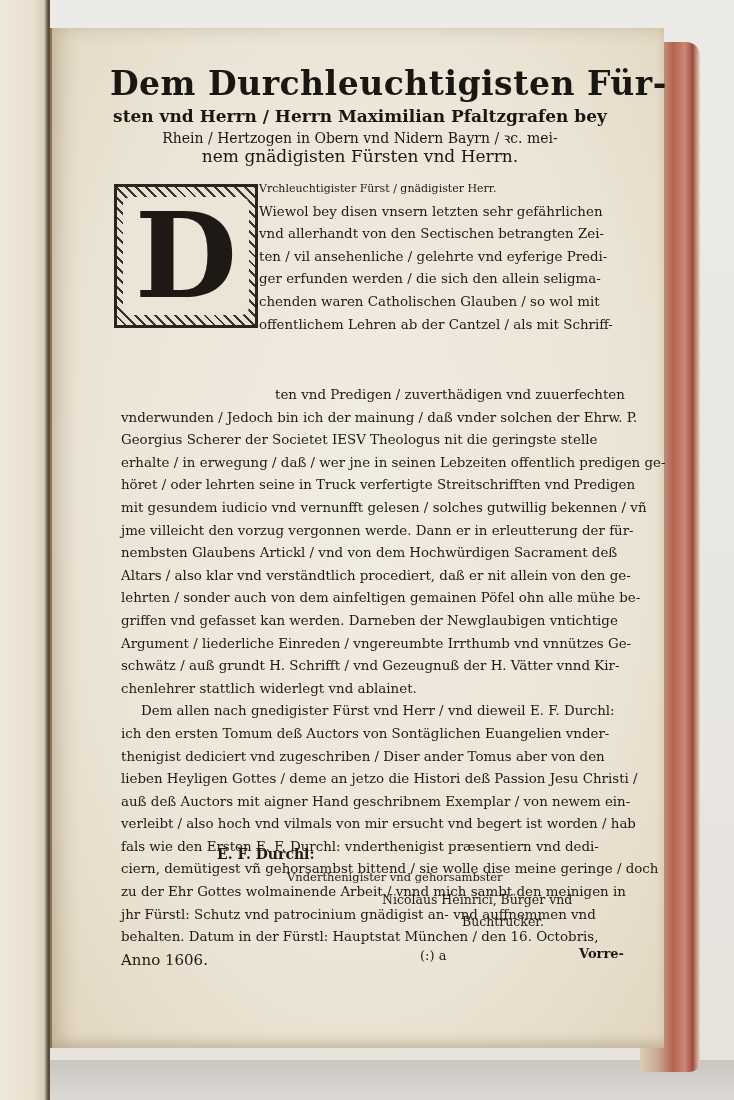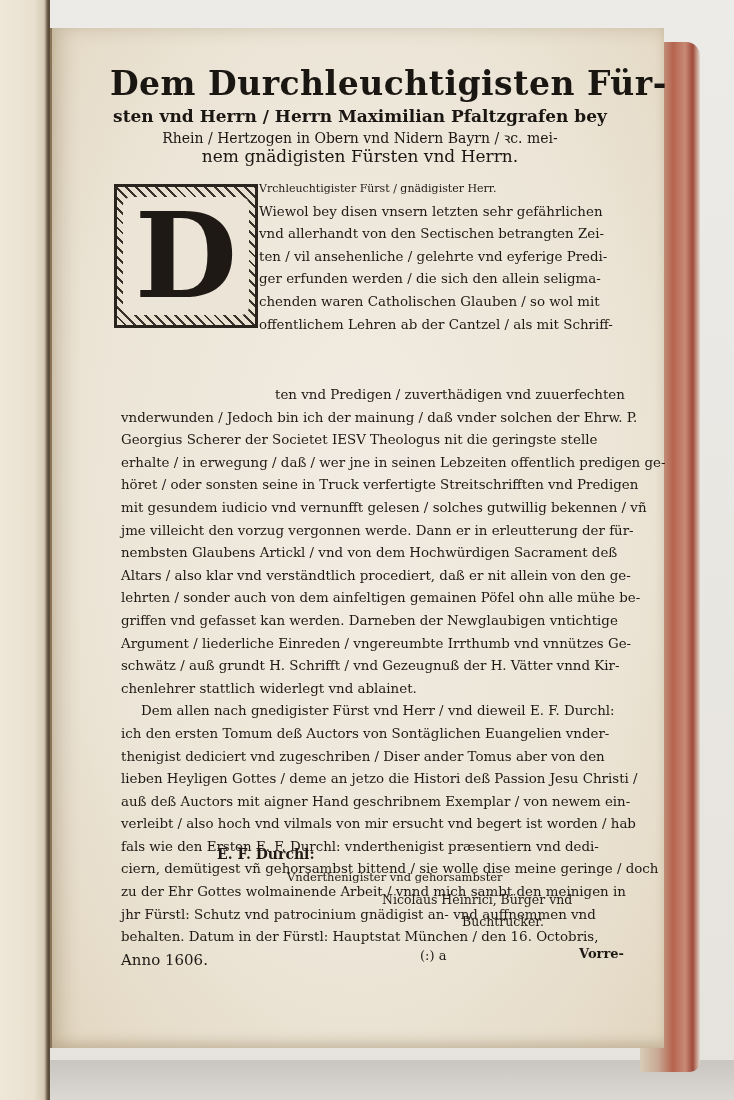--- a/index.html
+++ b/index.html
@@ -84,21 +84,21 @@
     <div class="line">ger erfunden werden / die sich den allein seligma-</div>
     <div class="line">chenden waren Catholischen Glauben / so wol mit</div>
     <div class="line">offentlichem Lehren ab der Cantzel / als mit Schriff-</div>
   </div>
 
   <div class="body-text block-b" style="top:311px;">
     <div class="line" style="padding-left:154px">ten vnd Predigen / zuverthädigen vnd zuuerfechten</div>
     <div class="line">vnderwunden / Jedoch bin ich der mainung / daß vnder solchen der Ehrw. P.</div>
     <div class="line">Georgius Scherer der Societet IESV Theologus nit die geringste stelle</div>
     <div class="line">erhalte / in erwegung / daß / wer jne in seinen Lebzeiten offentlich predigen ge-</div>
-    <div class="line">höret / oder sonsten seine in Truck verfertigte Streitschrifften vnd Predigen</div>
+    <div class="line">höret / oder lehrten seine in Truck verfertigte Streitschrifften vnd Predigen</div>
     <div class="line">mit gesundem iudicio vnd vernunfft gelesen / solches gutwillig bekennen / vñ</div>
     <div class="line">jme villeicht den vorzug vergonnen werde. Dann er in erleutterung der für-</div>
     <div class="line">nembsten Glaubens Artickl / vnd von dem Hochwürdigen Sacrament deß</div>
     <div class="line">Altars / also klar vnd verständtlich procediert, daß er nit allein von den ge-</div>
     <div class="line">lehrten / sonder auch von dem ainfeltigen gemainen Pöfel ohn alle mühe be-</div>
     <div class="line">griffen vnd gefasset kan werden. Darneben der Newglaubigen vntichtige</div>
     <div class="line">Argument / liederliche Einreden / vngereumbte Irrthumb vnd vnnützes Ge-</div>
     <div class="line">schwätz / auß grundt H. Schrifft / vnd Gezeugnuß der H. Vätter vnnd Kir-</div>
     <div class="line">chenlehrer stattlich widerlegt vnd ablainet.</div>
     <div class="line indent">Dem allen nach gnedigister Fürst vnd Herr / vnd dieweil E. F. Durchl:</div>

